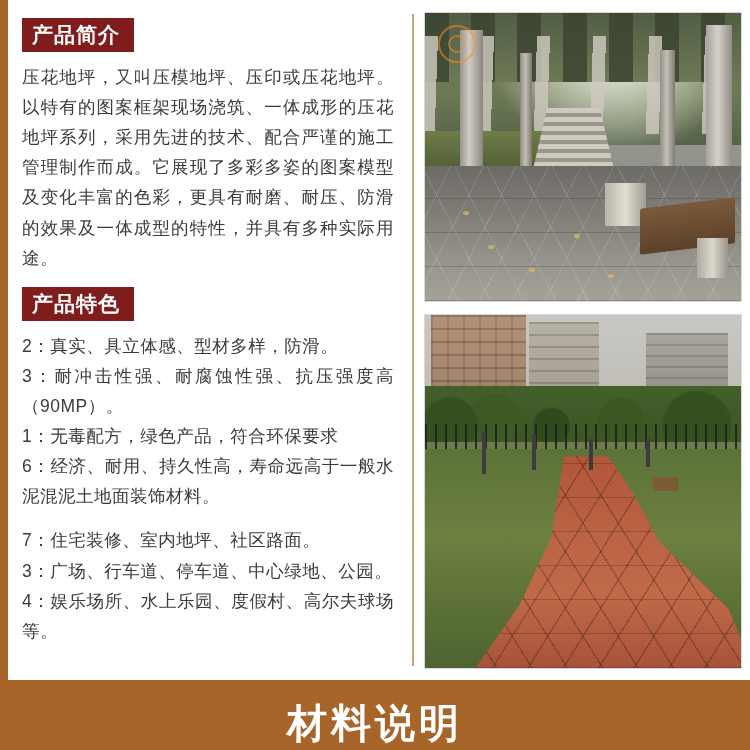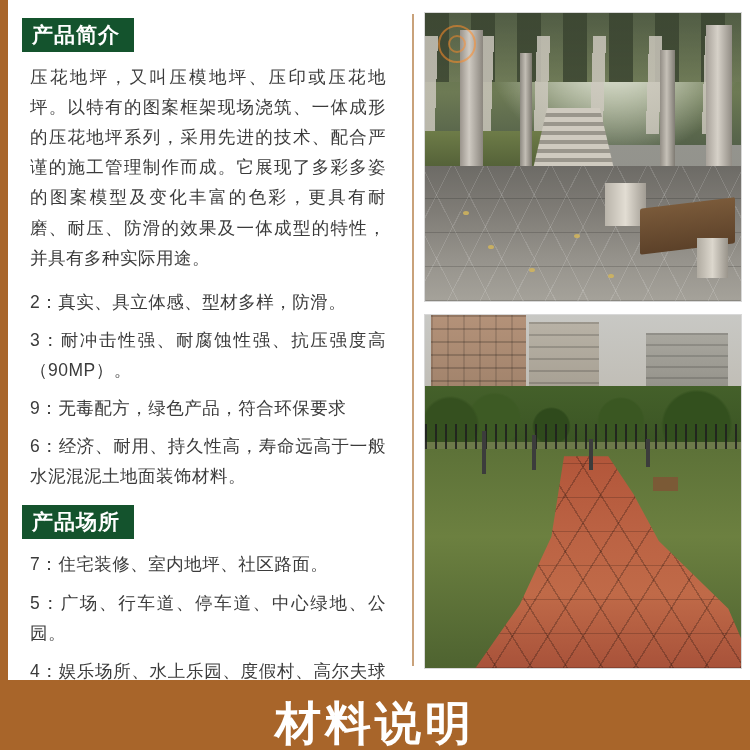--- a/index.html
+++ b/index.html
@@ -52,37 +52,37 @@
     flex: 1;
     padding: 12px 8px 0 10px;
     box-sizing: border-box;
     display: flex;
     flex-direction: column;
     gap: 12px;
   }
   .section { margin-bottom: 14px; }
   .sec-title {
     display: inline-block;
-    background: #14532d;
+    background: #7f1d1d;
     color: #ffffff;
     font-size: 21px;
     font-weight: bold;
     letter-spacing: 1px;
     padding: 5px 14px 6px 10px;
     line-height: 1.1;
   }
   .sec-body {
     margin-top: 10px;
     font-size: 17.5px;
     line-height: 1.72;
     color: #3b3b3b;
     text-align: justify;
     letter-spacing: 0.5px;
   }
-  .sec-body p { margin: 8px; }
+  .sec-body p { margin: 0; }
   .sec-body.intro p { text-indent: 0; }
   .photo {
     width: 100%;
     border: 1px solid #d8d8d8;
     box-sizing: border-box;
     position: relative;
     overflow: hidden;
   }
   .photo.top { height: 290px; }
   .photo.bottom { height: 355px; }
@@ -238,21 +238,21 @@
     left: 0; bottom: 0;
     width: 750px;
     height: 70px;
     background: #a8652a;
     color: #ffffff;
     display: flex;
     align-items: center;
     justify-content: center;
   }
   .footer-title {
-    font-size: 46px;
+    font-size: 40px;
     font-weight: bold;
     letter-spacing: 4px;
     line-height: 1;
     padding-top: 16px;
   }
 </style>
 </head>
 <body>
 
 <div class="page">
@@ -264,33 +264,33 @@
     <div class="left-col">
 
       <div class="section">
         <div class="sec-title">产品简介</div>
         <div class="sec-body intro">
           <p>压花地坪，又叫压模地坪、压印或压花地坪。以特有的图案框架现场浇筑、一体成形的压花地坪系列，采用先进的技术、配合严谨的施工管理制作而成。它展现了多彩多姿的图案模型及变化丰富的色彩，更具有耐磨、耐压、防滑的效果及一体成型的特性，并具有多种实际用途。</p>
         </div>
       </div>
 
       <div class="section">
+        <div class="sec-title">产品特色</div>
         <div class="sec-body">
           <p>2：真实、具立体感、型材多样，防滑。</p>
           <p>3：耐冲击性强、耐腐蚀性强、抗压强度高（90MP）。</p>
-          <p>9：无毒配方，绿色产品，符合环保要求</p>
+          <p>1：无毒配方，绿色产品，符合环保要求</p>
           <p>6：经济、耐用、持久性高，寿命远高于一般水泥混泥土地面装饰材料。</p>
         </div>
       </div>
 
       <div class="section">
-        <div class="sec-title">产品场所</div>
         <div class="sec-body">
           <p>7：住宅装修、室内地坪、社区路面。</p>
-          <p>5：广场、行车道、停车道、中心绿地、公园。</p>
+          <p>3：广场、行车道、停车道、中心绿地、公园。</p>
           <p>4：娱乐场所、水上乐园、度假村、高尔夫球场等。</p>
         </div>
       </div>
 
     </div>
 
     <div class="divider"></div>
 
     <div class="right-col">
 

